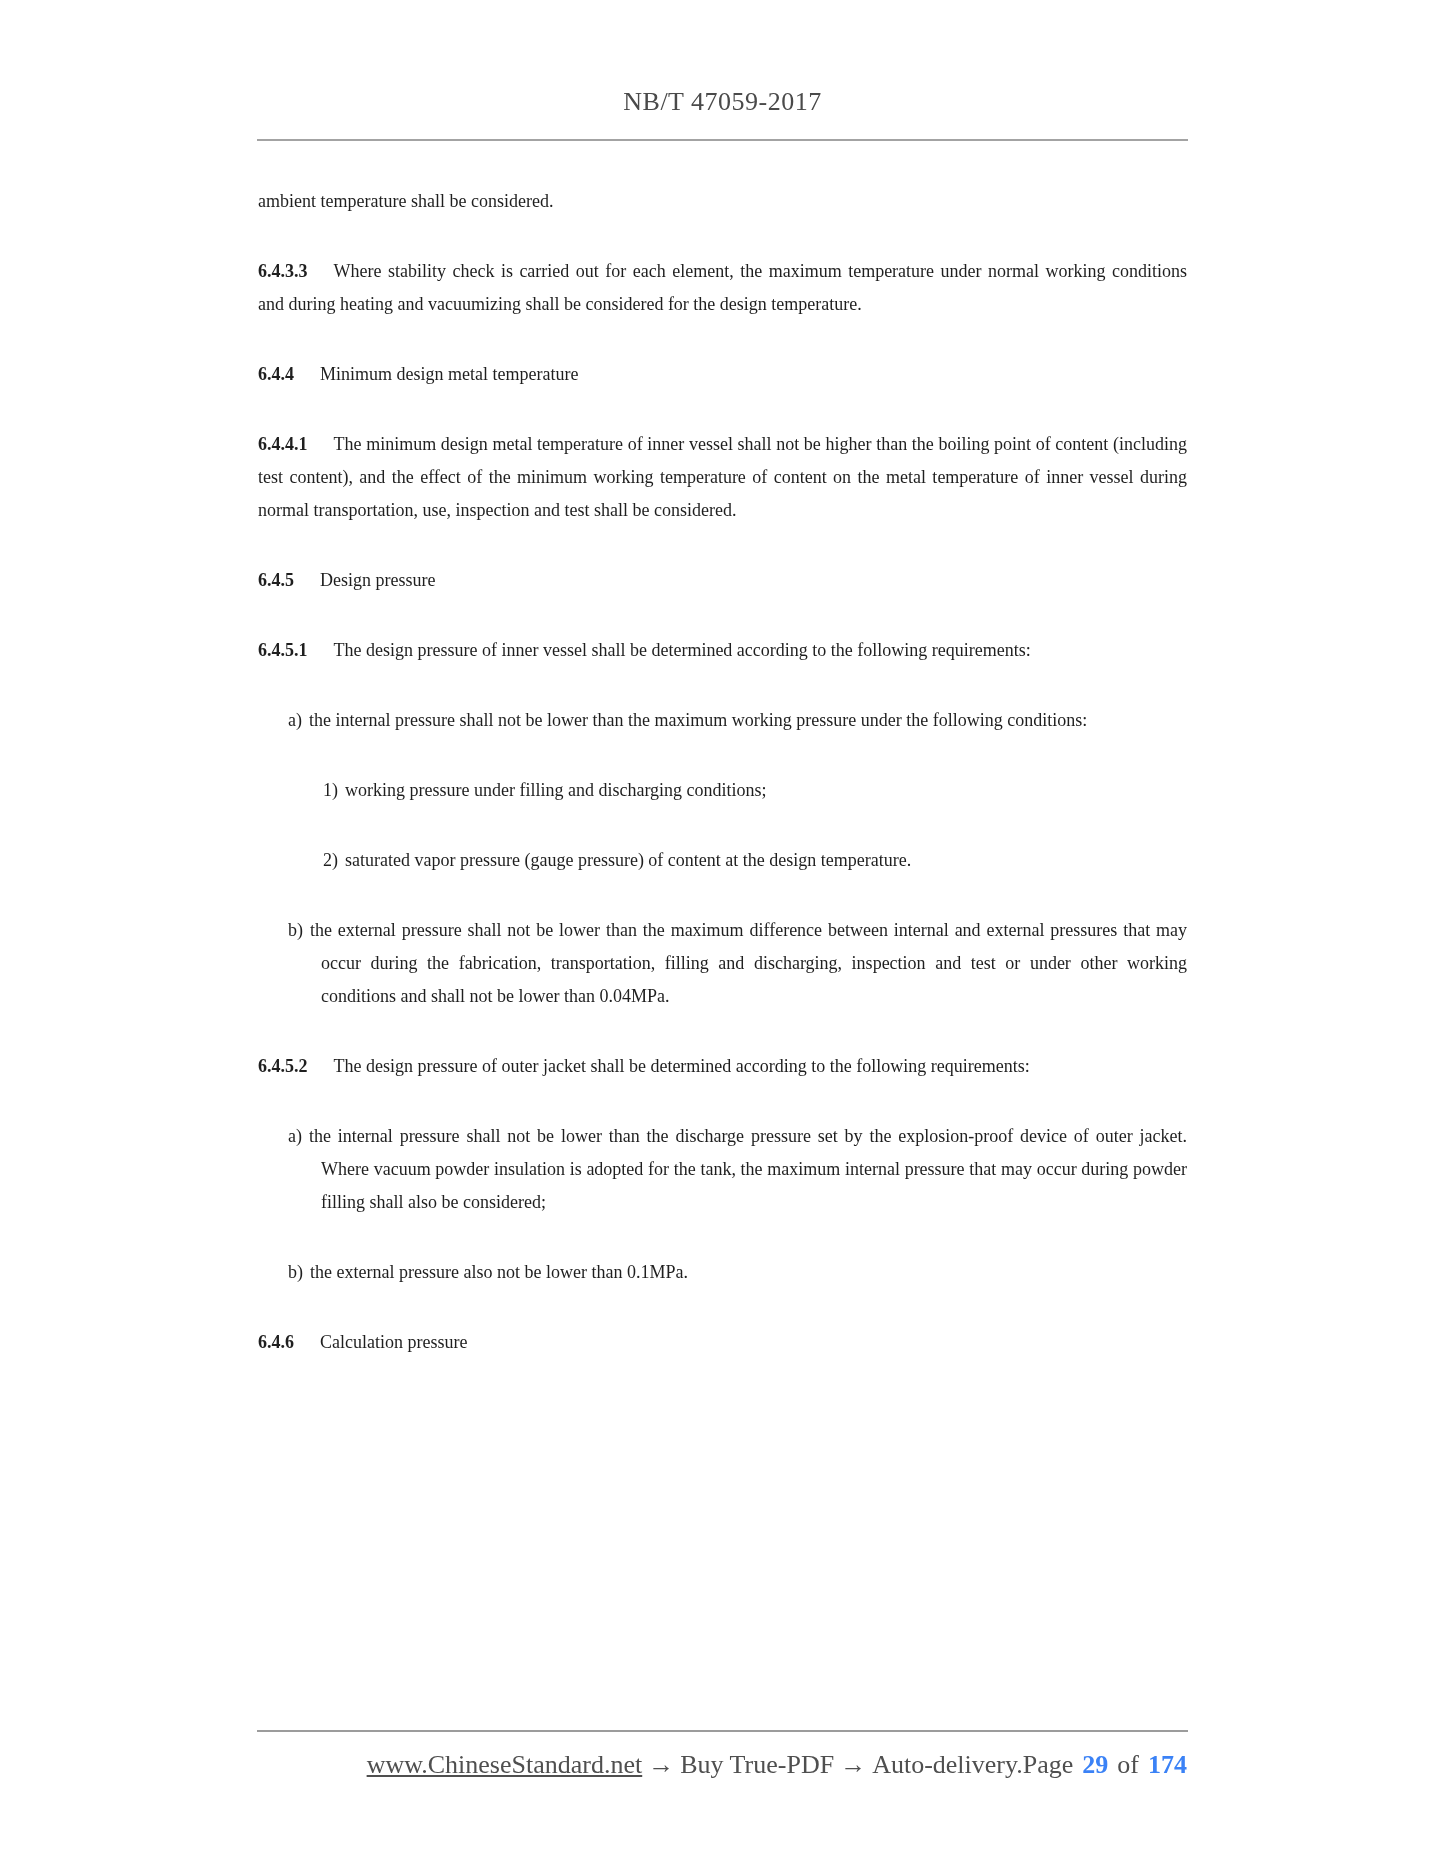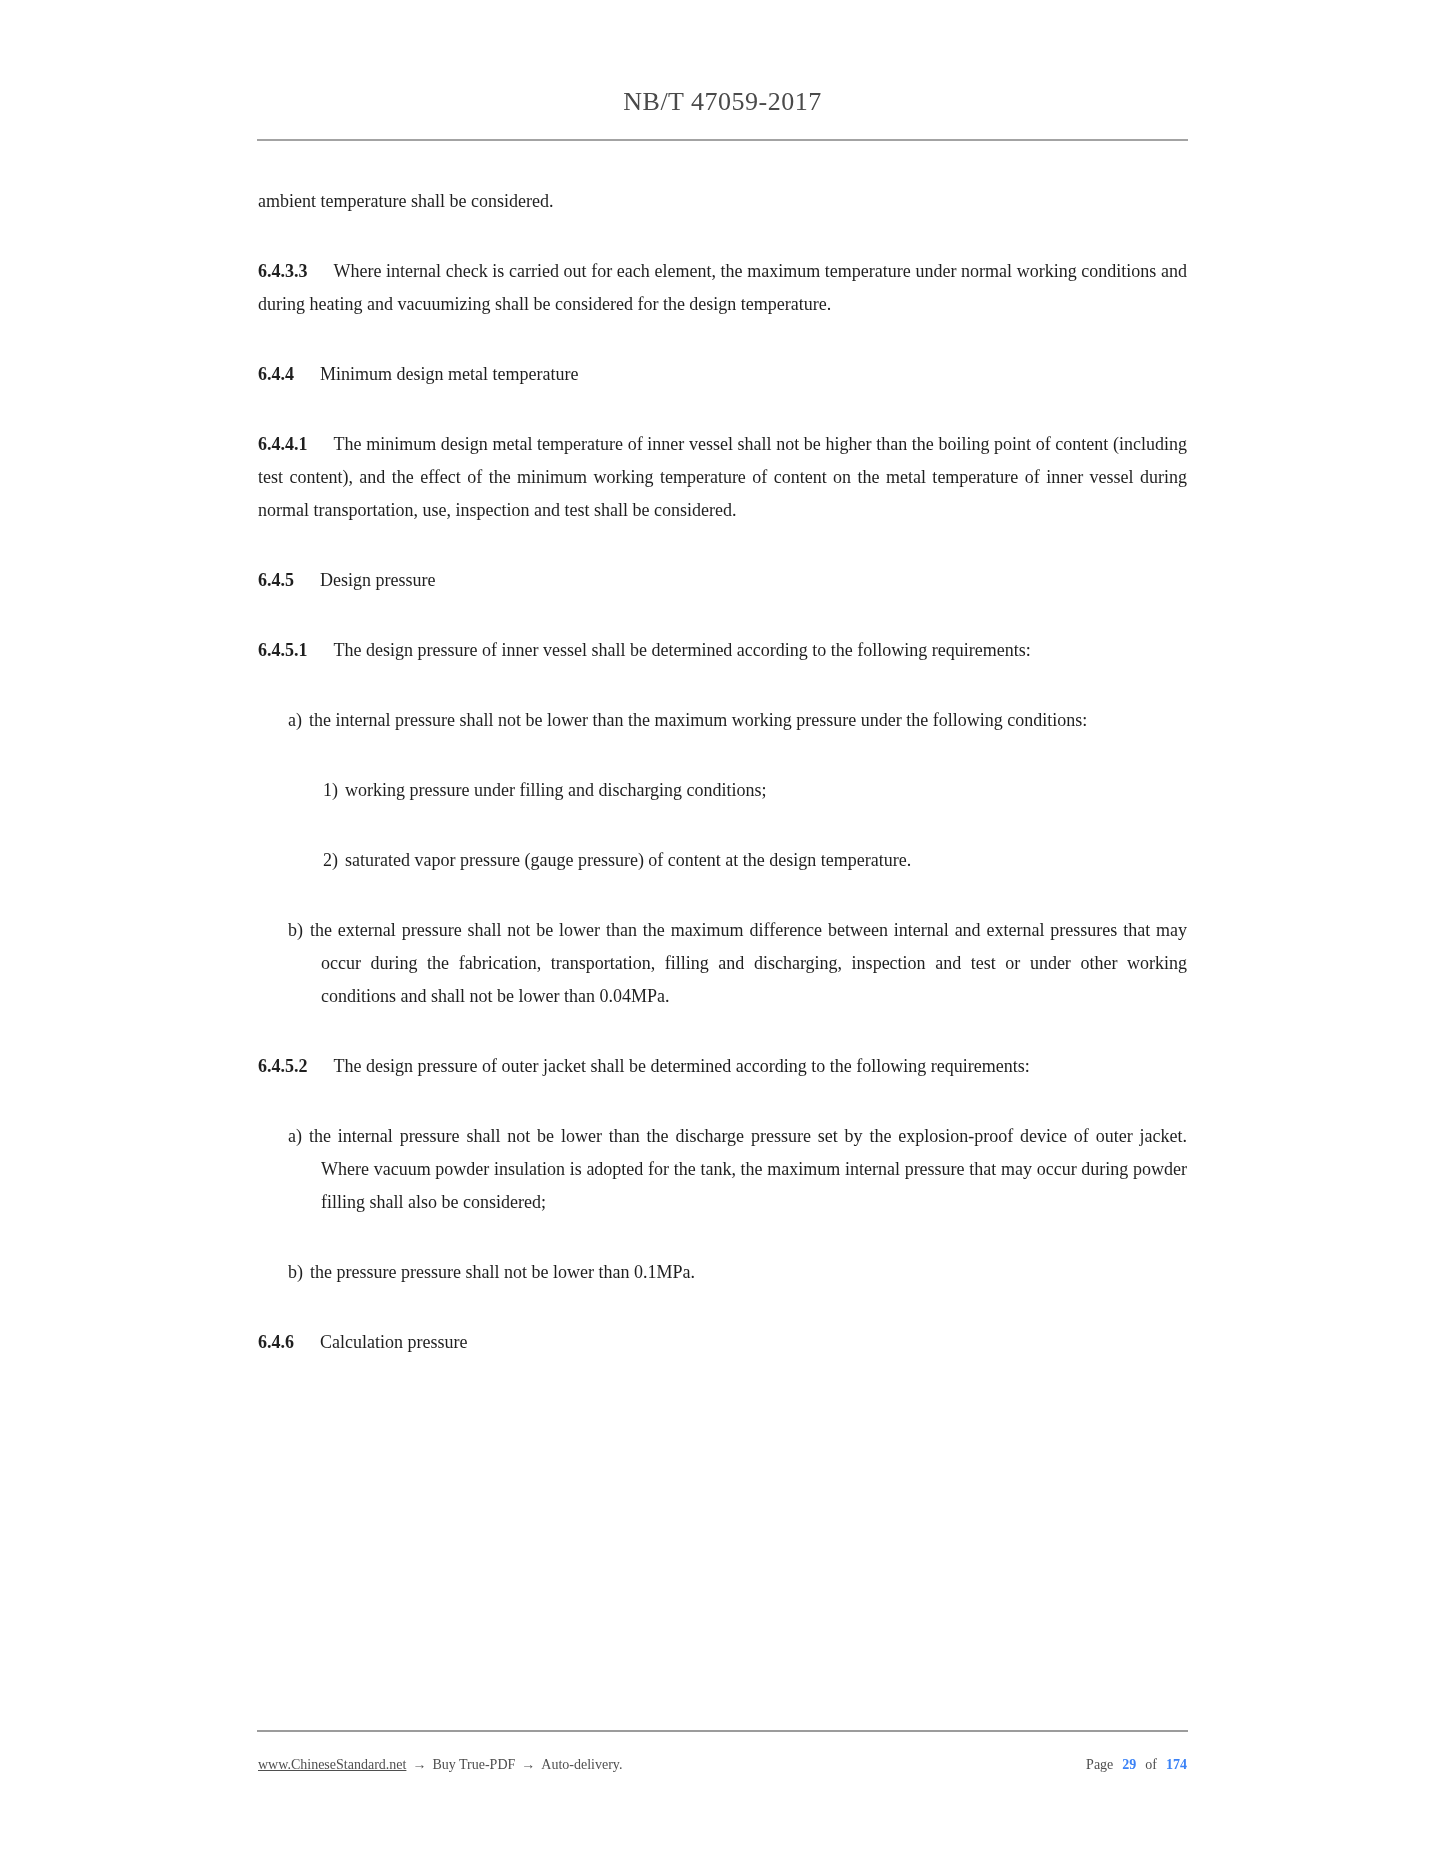--- a/index.html
+++ b/index.html
@@ -64,23 +64,23 @@
     width: 931px;
     height: 0;
     border-top: 2px solid #9c9c9c;
   }
   .doc-footer {
     position: absolute;
     top: 1748px;
     left: 258px;
     width: 929px;
     display: flex;
-    justify-content: space-between;
+    justify-content: flex-end;
     align-items: baseline;
-    font-size: 14px;
+    font-size: 26px;
     line-height: 33px;
     color: #4f4f4f;
   }
   .footer-left { white-space: nowrap; }
   .footer-link {
     color: #4f4f4f;
     text-decoration: underline;
     cursor: pointer;
   }
   .footer-arrow { padding: 0 6px; color: #4f4f4f; }
@@ -92,21 +92,21 @@
 <body>
 
 <div class="doc-header-title">NB/T 47059-2017</div>
 
 <div class="header-rule"></div>
 
 <div class="content">
 
   <div class="para"><span>ambient temperature shall be considered.</span></div>
 
-  <div class="para"><span class="secnum">6.4.3.3</span><span>Where internal check is carried out for each element, the maximum temperature under normal working conditions and during heating and vacuumizing shall be considered for the design temperature.</span></div>
+  <div class="para"><span class="secnum">6.4.3.3</span><span>Where stability check is carried out for each element, the maximum temperature under normal working conditions and during heating and vacuumizing shall be considered for the design temperature.</span></div>
 
   <div class="heading"><span class="secnum">6.4.4</span><span>Minimum design metal temperature</span></div>
 
   <div class="para"><span class="secnum">6.4.4.1</span><span>The minimum design metal temperature of inner vessel shall not be higher than the boiling point of content (including test content), and the effect of the minimum working temperature of content on the metal temperature of inner vessel during normal transportation, use, inspection and test shall be considered.</span></div>
 
 
   <div class="heading"><span class="secnum">6.4.5</span><span>Design pressure</span></div>
 
   <div class="para"><span class="secnum">6.4.5.1</span><span>The design pressure of inner vessel shall be determined according to the following requirements:</span></div>
 
@@ -115,21 +115,21 @@
   <div class="list-num"><span class="item-label">1)</span><span>working pressure under filling and discharging conditions;</span></div>
 
   <div class="list-num"><span class="item-label">2)</span><span>saturated vapor pressure (gauge pressure) of content at the design temperature.</span></div>
 
   <div class="list-a"><span class="item-label">b)</span><span>the external pressure shall not be lower than the maximum difference between internal and external pressures that may occur during the fabrication, transportation, filling and discharging, inspection and test or under other working conditions and shall not be lower than 0.04MPa.</span></div>
 
   <div class="para"><span class="secnum">6.4.5.2</span><span>The design pressure of outer jacket shall be determined according to the following requirements:</span></div>
 
   <div class="list-a"><span class="item-label">a)</span><span>the internal pressure shall not be lower than the discharge pressure set by the explosion-proof device of outer jacket. Where vacuum powder insulation is adopted for the tank, the maximum internal pressure that may occur during powder filling shall also be considered;</span></div>
 
-  <div class="list-a"><span class="item-label">b)</span><span>the pressure pressure shall not be lower than 0.1MPa.</span></div>
+  <div class="list-a"><span class="item-label">b)</span><span>the external pressure also not be lower than 0.1MPa.</span></div>
 
   <div class="heading"><span class="secnum">6.4.6</span><span>Calculation pressure</span></div>
 
 </div>
 
 <div class="footer-rule"></div>
 
 <div class="doc-footer">
   <div class="footer-left">
     <span class="footer-link">www.ChineseStandard.net</span><span class="footer-arrow">→</span><span>Buy True-PDF</span><span class="footer-arrow">→</span><span>Auto-delivery.</span>

